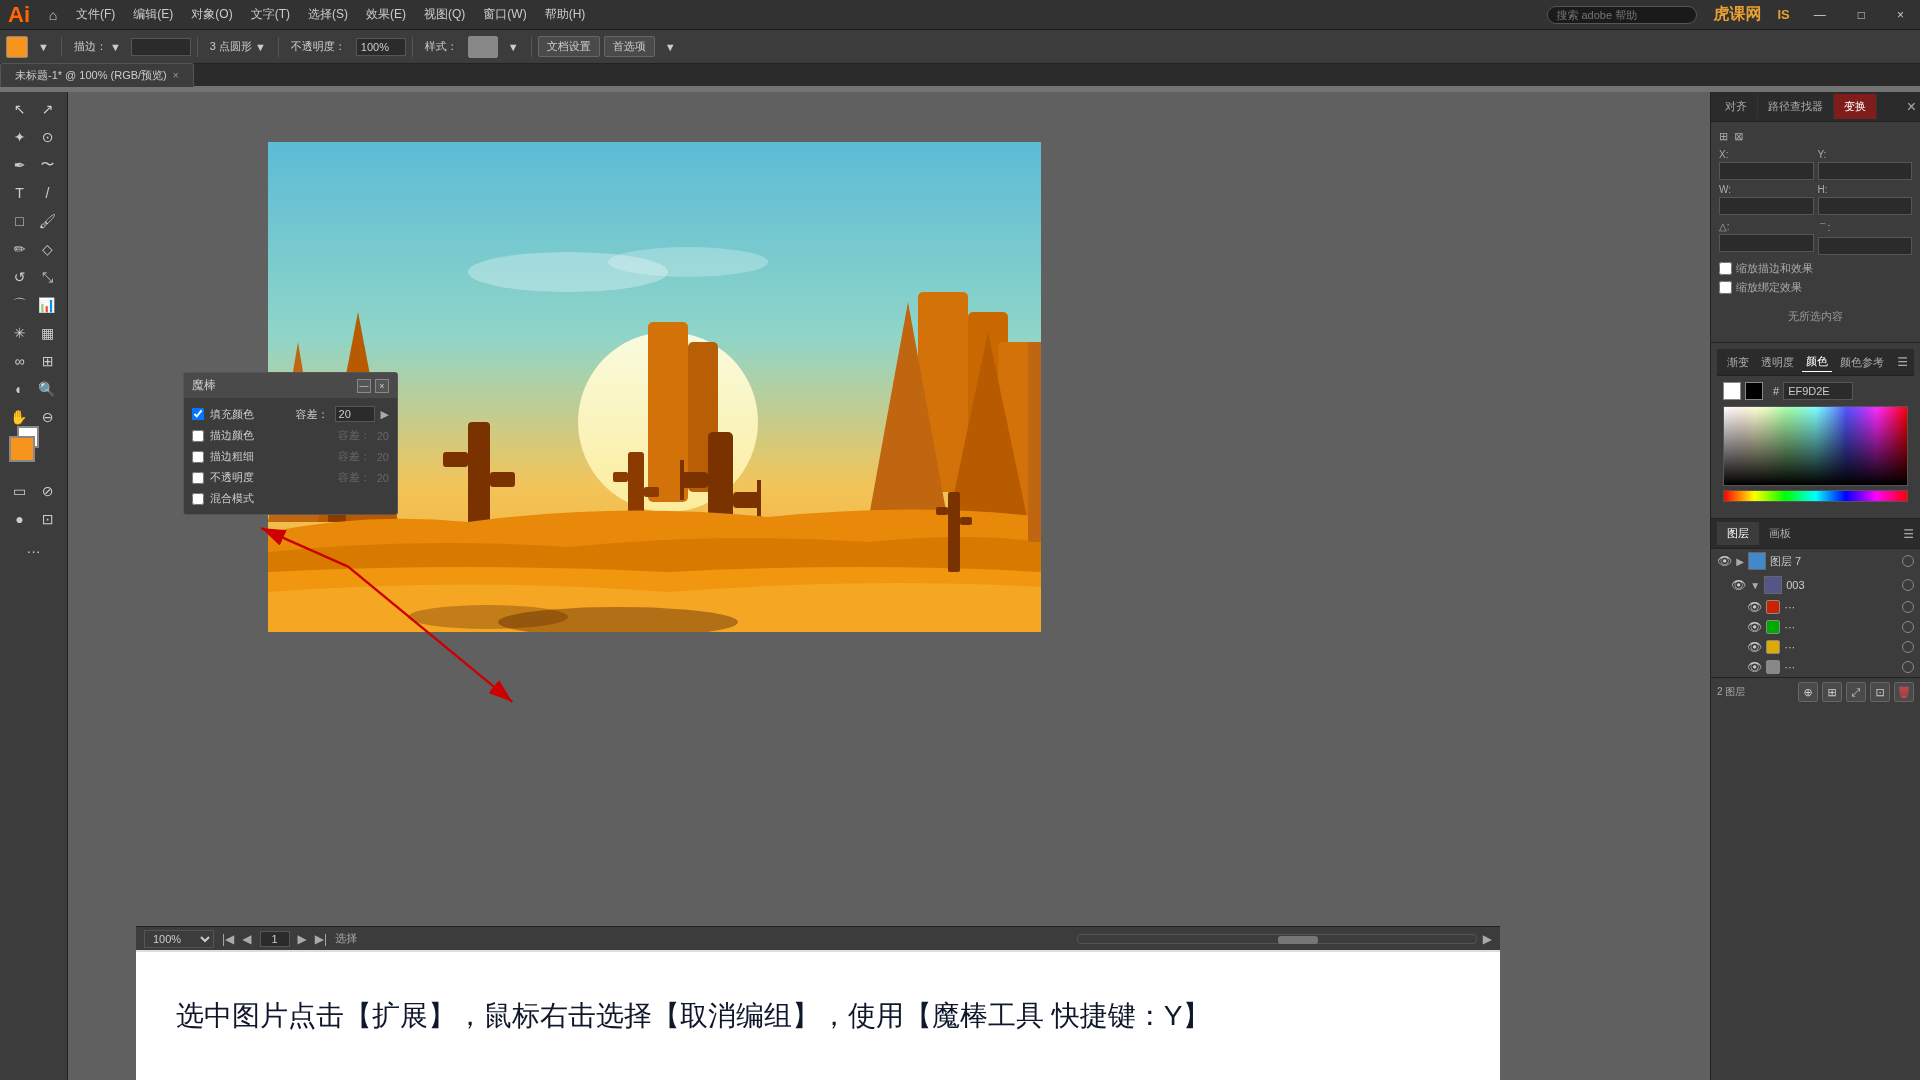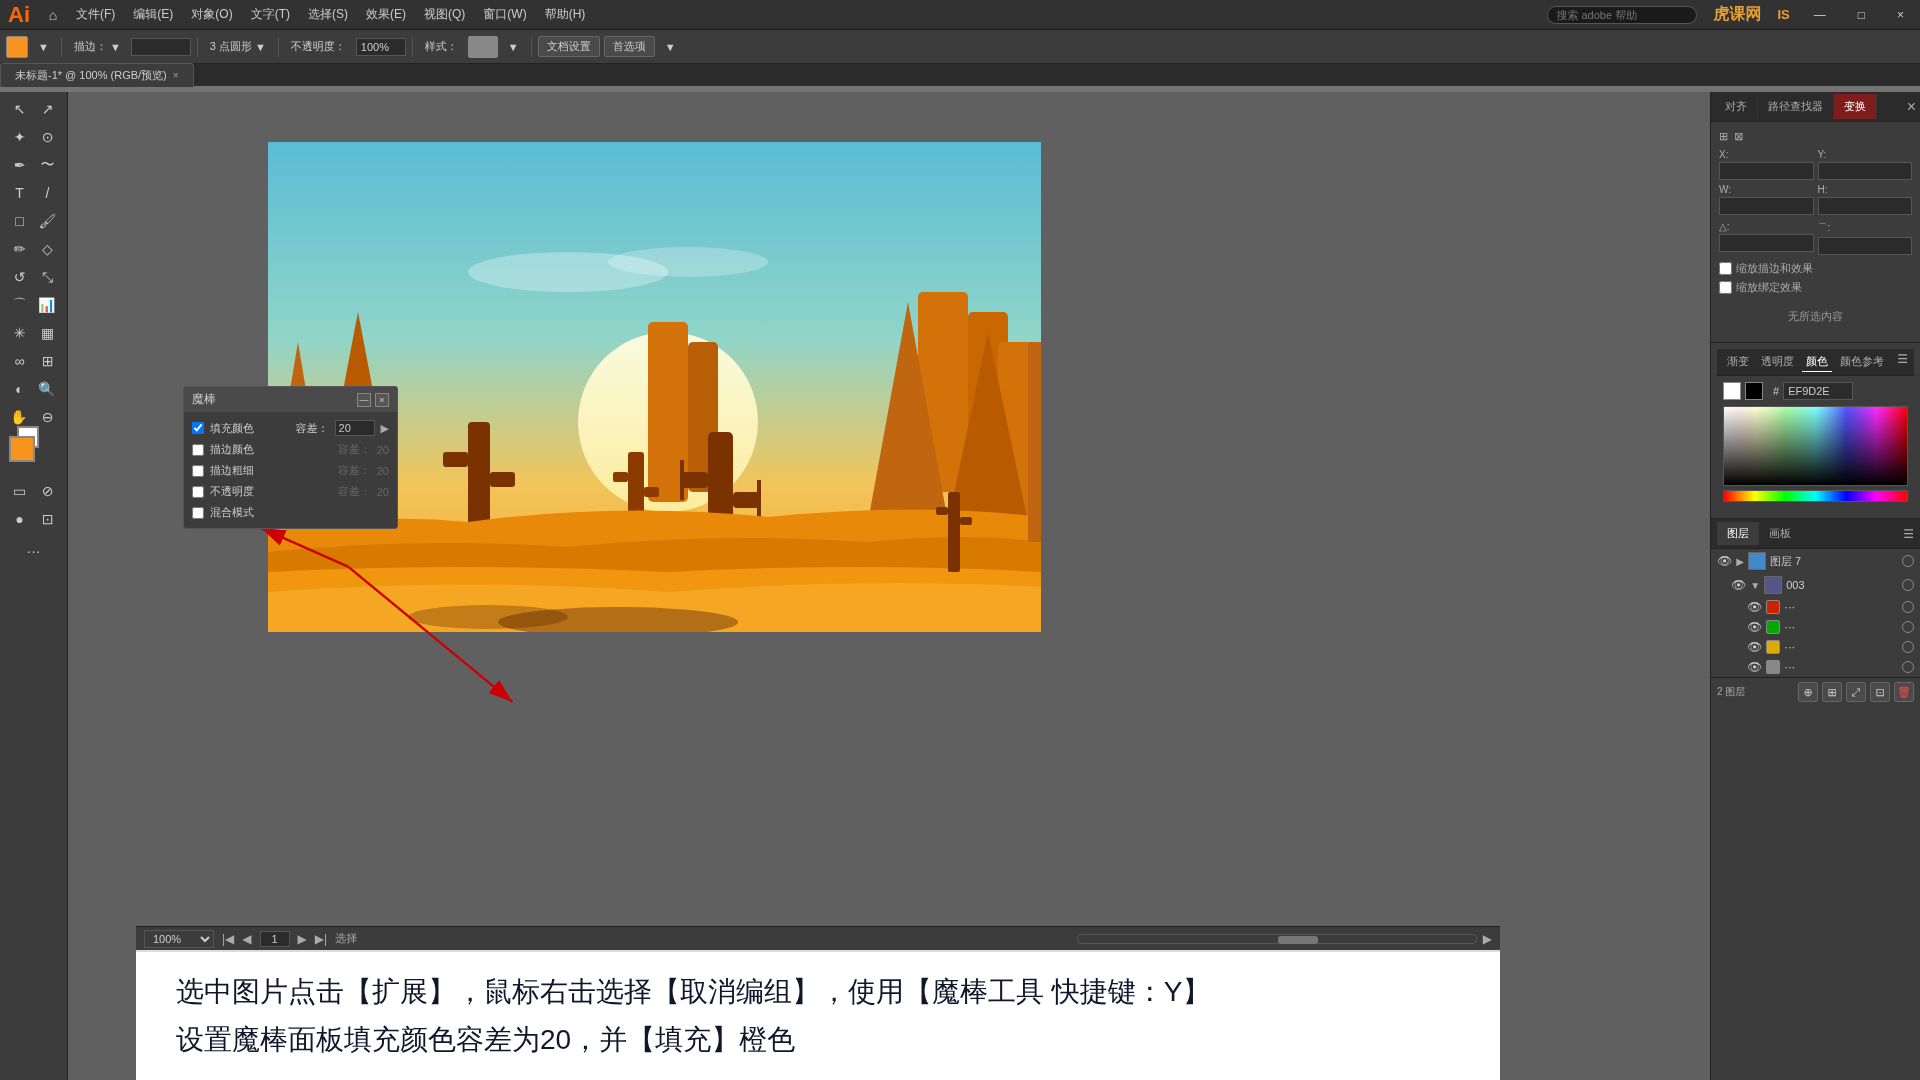--- a/index.html
+++ b/index.html
@@ -206,21 +206,20 @@
     
     .magic-wand-panel {
       position: absolute;
       top: 280px;
       left: 115px;
       width: 215px;
       background: #3c3c3c;
       border: 1px solid #555;
       border-radius: 3px;
       z-index: 10;
-      margin-top: 14px;
     }
     .panel-title-bar {
       background: #4a4a4a;
       padding: 4px 8px;
       display: flex;
       align-items: center;
       justify-content: space-between;
       font-size: 12px;
       color: #ccc;
       border-radius: 3px 3px 0 0;
@@ -790,21 +789,20 @@
       <defs>
         <marker id="arrowhead" markerWidth="10" markerHeight="7" refX="10" refY="3.5" orient="auto">
           <polygon points="0 0, 10 3.5, 0 7" fill="#cc0000"></polygon>
         </marker>
       </defs>
     </svg>
 
     <div class="instruction-box">
       <div class="instruction-text">
         <div>选中图片点击【扩展】，鼠标右击选择【取消编组】，使用【魔棒工具 快捷键：Y】</div>
-        <div>设置魔棒面板填充颜色容差为20，并【填充】橙色</div>
       </div>
     </div>
 
     <div class="status-bar">
       <select class="status-zoom-select">
         <option>100%</option>
         <option>50%</option>
         <option>200%</option>
       </select>
       <button class="status-nav-btn">|◀</button>
@@ -871,21 +869,21 @@
         <span>缩放描边和效果</span>
       </div>
       <div class="checkbox-row">
         <input type="checkbox" style="">
         <span>缩放绑定效果</span>
       </div>
       <div class="no-selection">无所选内容</div>
     </div>
 
     <div class="color-section">
-      <div style="display:flex;align-items:flex-start;background:#2b2b2b;padding:3px 6px;gap:4px;border-bottom:1px solid #222;">
+      <div style="display:flex;align-items:center;background:#2b2b2b;padding:3px 6px;gap:4px;border-bottom:1px solid #222;">
         <span class="color-tab">渐变</span>
         <span class="color-tab">透明度</span>
         <span class="color-tab active">颜色</span>
         <span class="color-tab">颜色参考</span>
         <span style="margin-left:auto;color:#aaa;cursor:pointer;">☰</span>
       </div>
       <div style="padding:6px;">
         <div class="color-hash-row">
 
           <div class="cs-white"></div>

